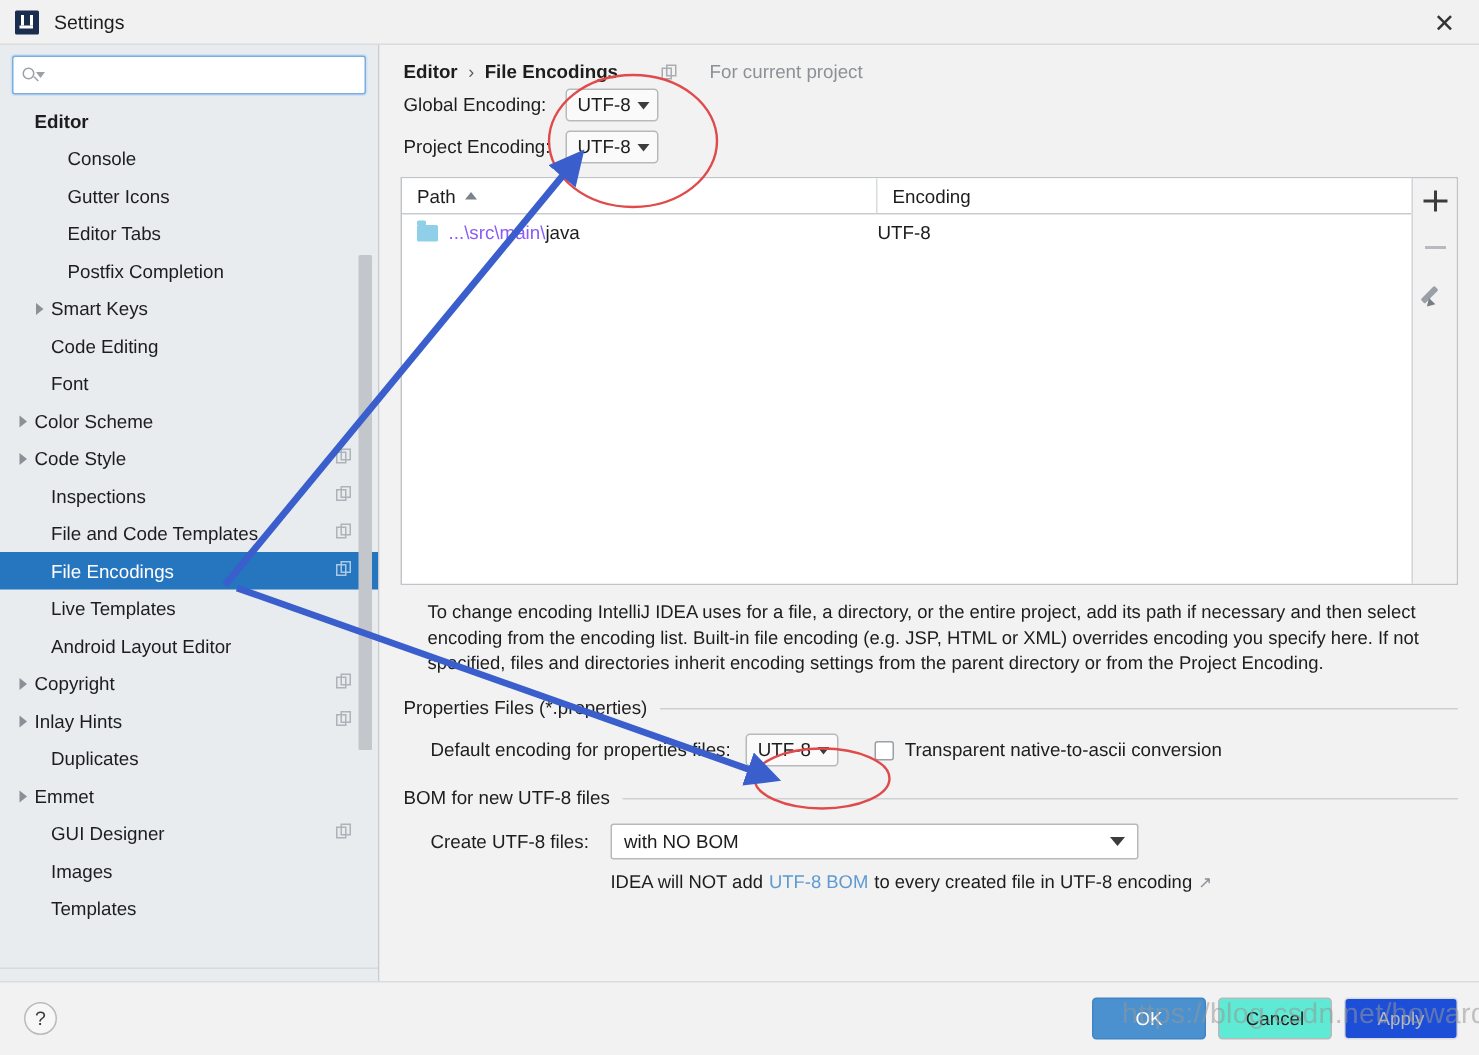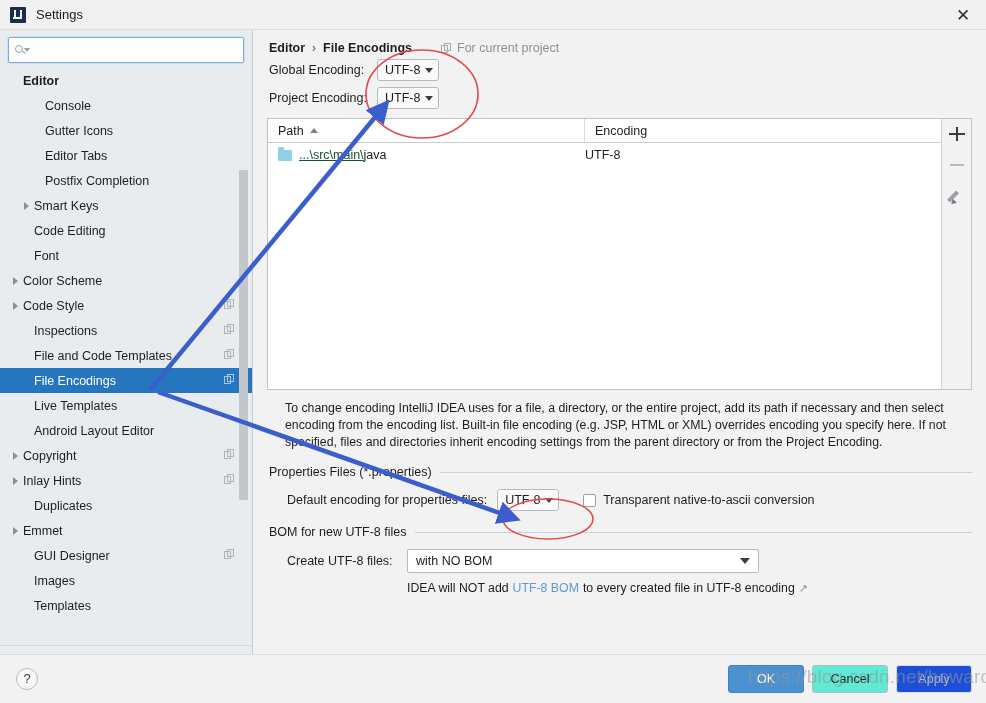--- a/index.html
+++ b/index.html
@@ -132,21 +132,21 @@
   
   #panel { flex:1; background:#f2f2f2; position:relative; padding: 0 14px; }
 
   #breadcrumb {
     display:flex; align-items:center; gap:7px;
     padding-top: 10px; padding-left: 2px; height: 26px;
   }
   #breadcrumb .bc { font-weight:bold; font-size:12.5px; color:#1d1d1d; }
   #breadcrumb .sep { color:#5a5a5a; font-size:12px; }
   #for-project {
-    margin-left: 22px; display:flex; align-items:center; gap:5px;
+    margin-left: 22px; display:flex; align-items:center; gap:21px;
     color:#8d9196; font-size:12.5px;
   }
   #for-project .ci { position:relative; width:11px; height:11px; }
   #for-project .ci span { position:absolute; border:1.1px solid #a9adb2; }
   #for-project .ci .b1 { left:0; top:2px; width:7px; height:8px; }
   #for-project .ci .b2 { left:3px; top:0; width:7px; height:8px; background:#f2f2f2; }
 
   .enc-row { display:flex; align-items:center; height: 28px; padding-left:2px; }
   .enc-row .cap { width: 108px; font-size:12.5px; color:#1d1d1d; }
   .combo-sm {
@@ -185,21 +185,21 @@
   .trow .c-enc { width: 356px; font-size:12.5px; }
   .folder {
     width:14px; height:11px; background:#8fd0e8; border-radius:1px;
     position:relative; flex:none;
   }
   .folder::before {
     content:""; position:absolute; left:0; top:-3px;
     width:6px; height:3px; background:#8fd0e8; border-radius:1px 1px 0 0;
   }
   .path-txt { font-size:12.5px; }
-  .path-txt .dim { color:#14532d;text-decoration:underline; }
+  .path-txt .dim { color:#8b5cf6; }
 
   #table-tools {
     width: 30px; flex:none; background:#f2f2f2;
     border-left:1px solid #d2d6d9;
     display:flex; flex-direction:column; align-items:center; padding-top:6px; gap:13px;
   }
   .tool-btn { width:18px; height:18px; position:relative; cursor:pointer; }
   .tool-plus::before, .tool-plus::after {
     content:""; position:absolute; background:#3c3c3c;
   }

